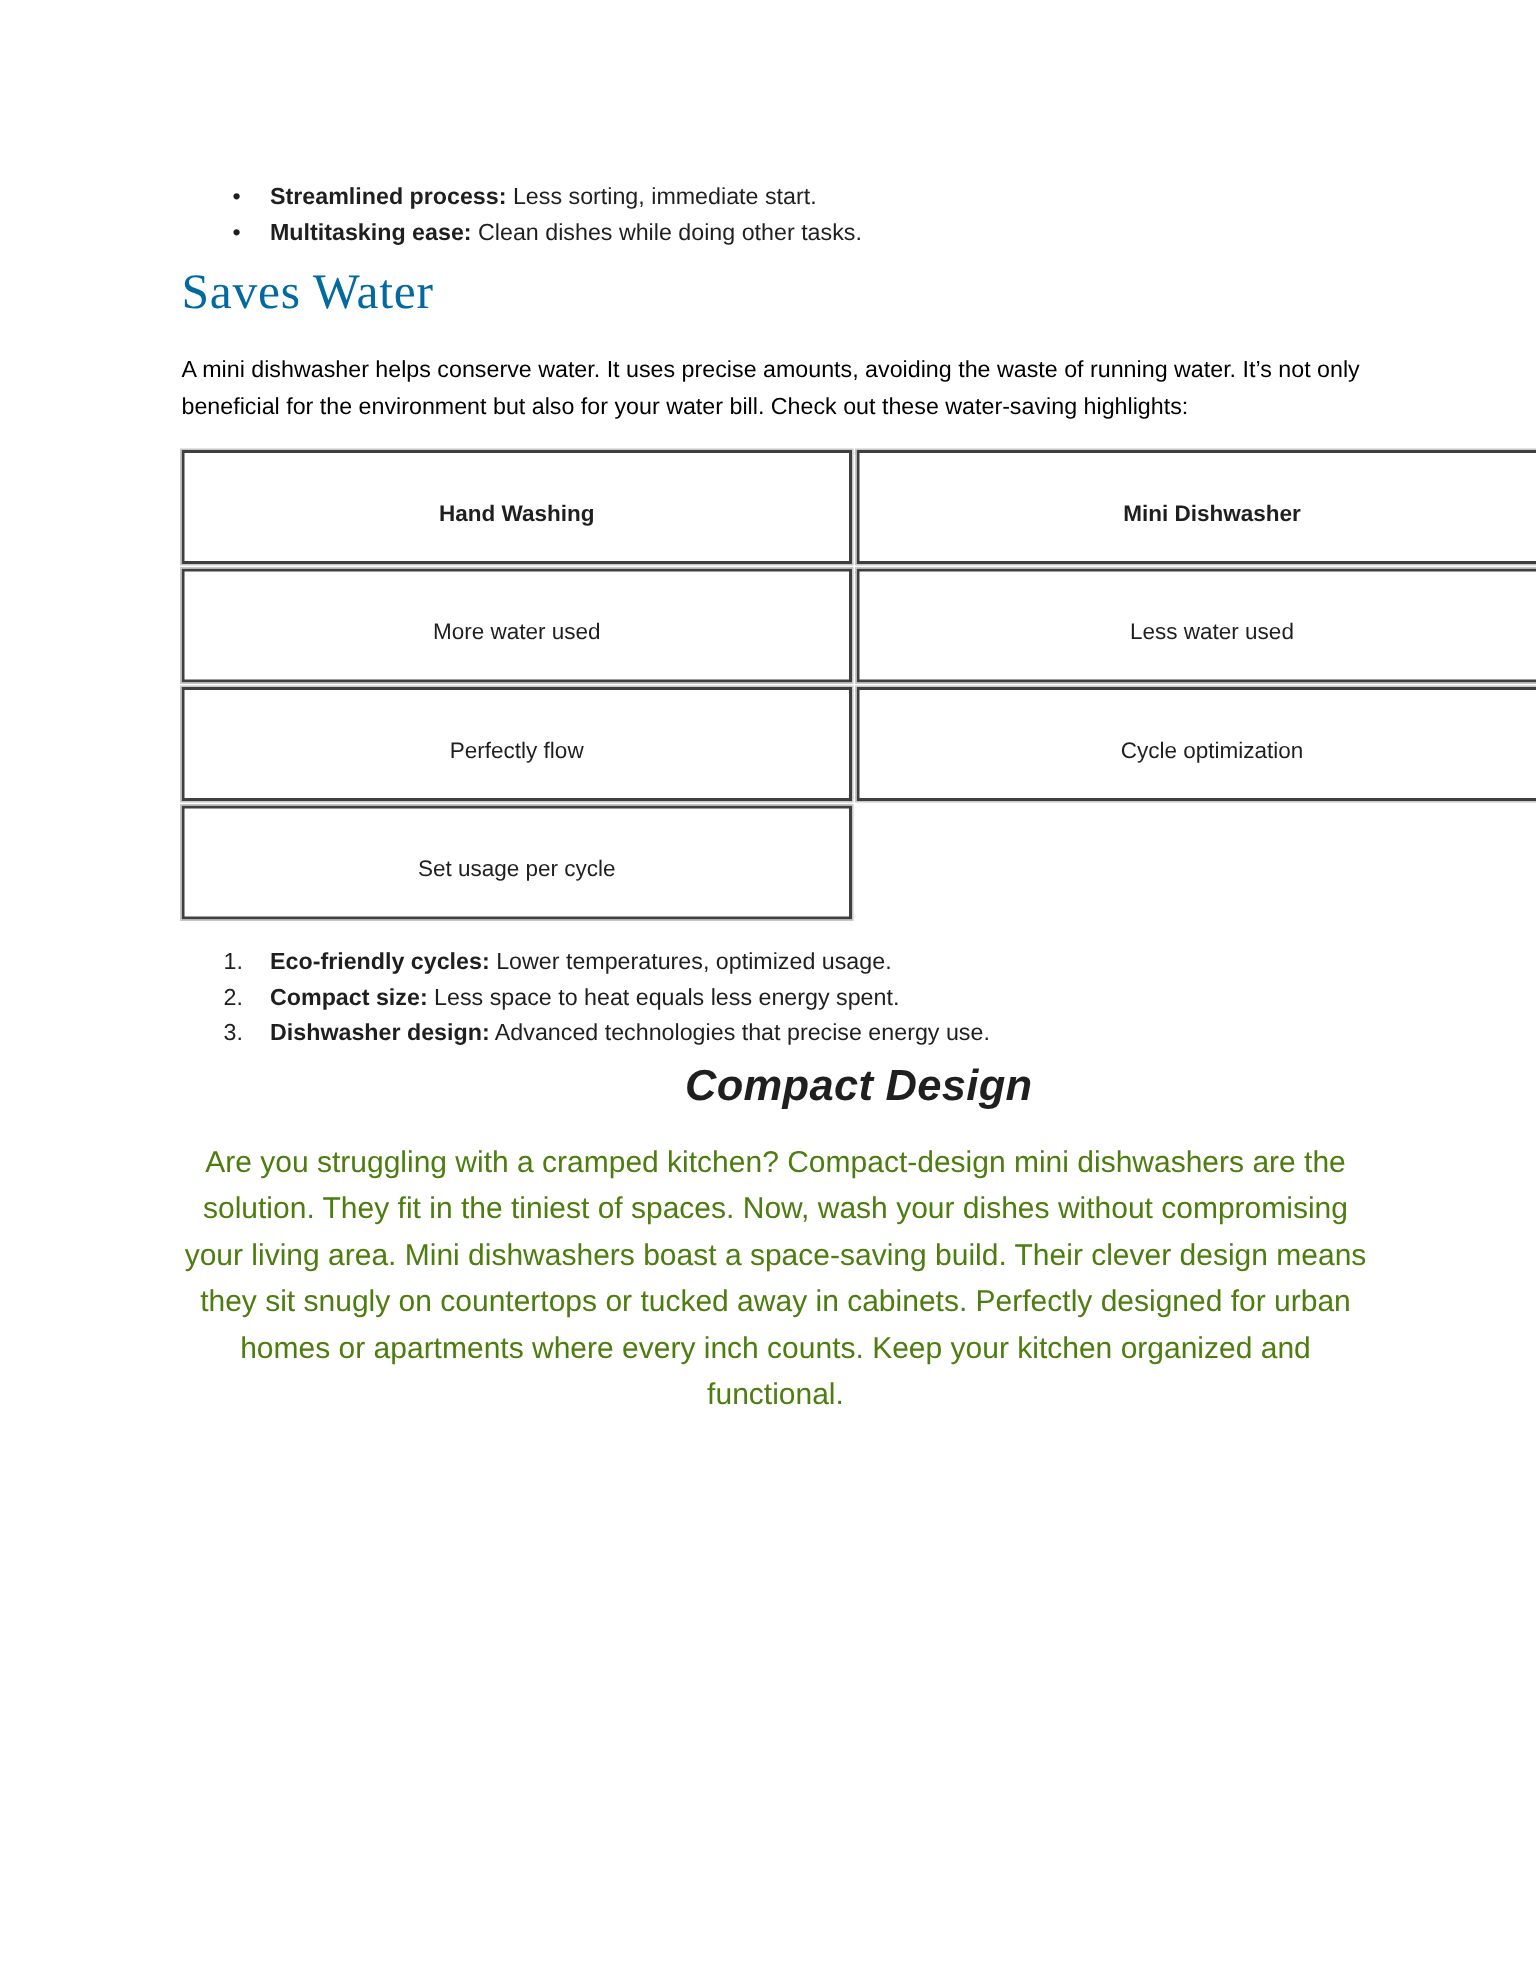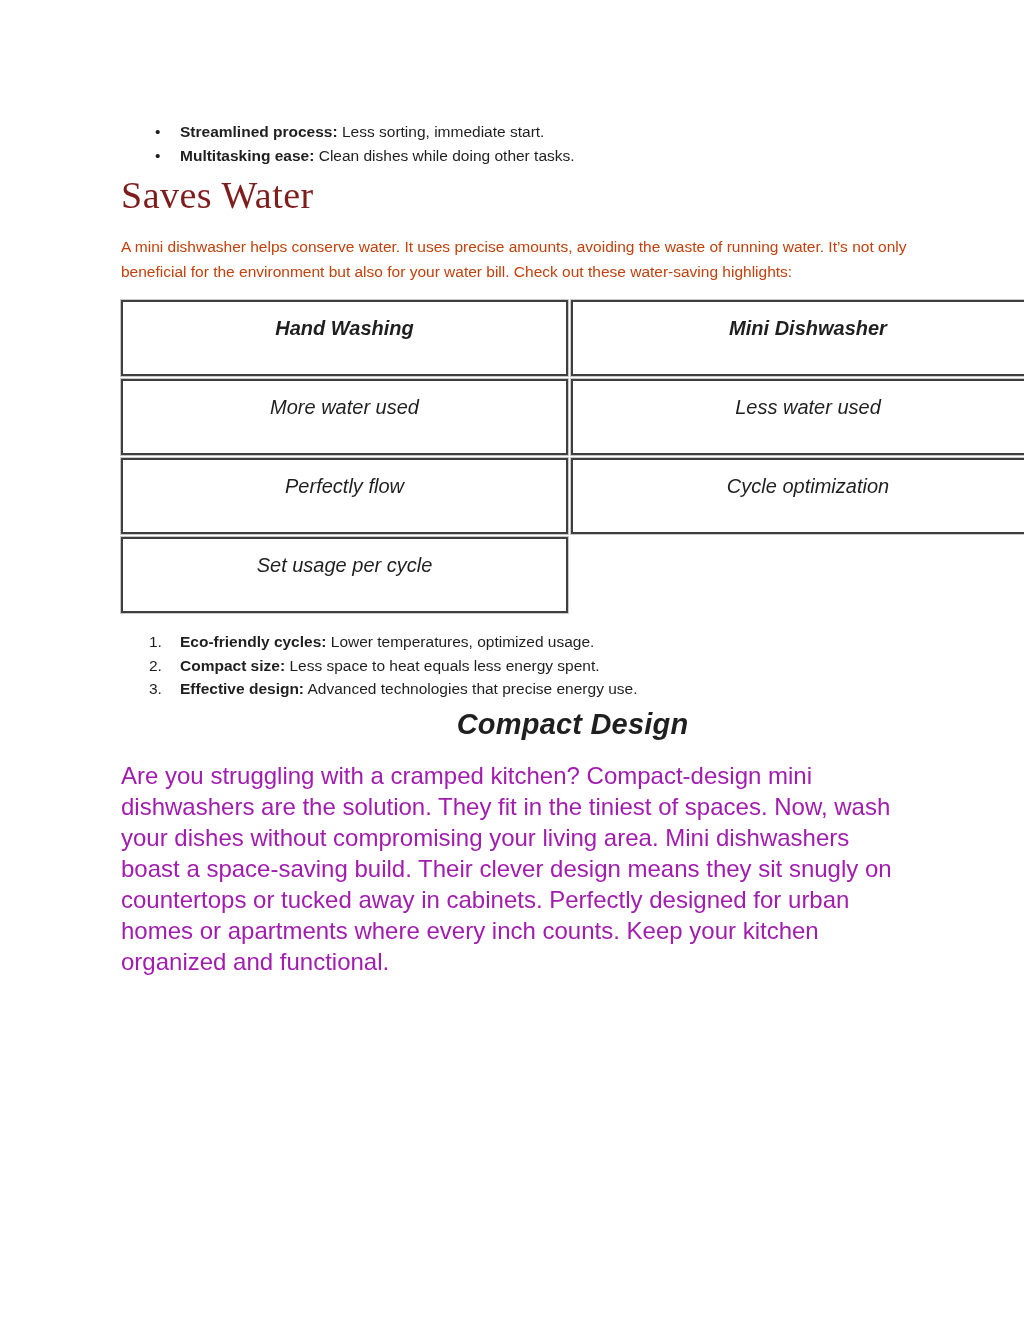--- a/index.html
+++ b/index.html
@@ -26,70 +26,71 @@
   ol.numbered li .marker {
     position:absolute; left:28px; top:0;
   }
   .lead { font-weight:bold; }
 
   
   h1.serif-heading {
     margin:6px 0 0 0;
     font-family:"Liberation Serif", serif;
     font-weight:400;
-    font-size:38px; line-height:44px;
-    color:#7f1d1d;
+    font-size:33px; line-height:44px;
+    color:#0369a1;
     letter-spacing:0.5px;
   }
 
   
   p.body {
     margin:17px 0 0 0;
     font-size:15.5px; line-height:25px;
     width:792px;
-    color:#c2410c;
+    color:#000000;
   }
 
   
   .cmp-table {
     margin-top:16px;
     display:grid;
     grid-template-columns:447px 474px;
     grid-auto-rows:76px;
     gap:3px;
     width:924px; 
   }
   .cmp-cell {
     box-sizing:border-box;
     background:#ffffff;
     border:2px solid #3f3f3f;
     outline:1px solid #c8c8c8;
     text-align:center;
-    padding-top:15px;
-    font-size:20px; line-height:22px;font-style:italic;
+    padding-top:30px;
+    font-size:15px; line-height:22px;
   }
   .cmp-cell.header { font-weight:bold; }
 
   
   h2.compact-heading {
     margin:3px 0 0 0;
     font-family:"Liberation Sans", sans-serif;
     font-style:italic;
     font-weight:700;
     font-size:29px; line-height:40px;
     color:#1f1f1f;
     letter-spacing:0.2px;
     text-align:center;
   }
 
   p.big {
     margin:16px 0 0 0;
-    font-size:24px; line-height:31px;
+    font-size:20px; line-height:31px;
     width:792px;
-    color:#a21caf;
+    color:#4d7c0f;
+    text-align:center;
   }
 </style>
 </head>
 <body>
 
 <div class="content">
 
   <ul class="bullets">
     <li>
       <span class="marker">•</span>
@@ -124,21 +125,21 @@
     <li>
       <span class="marker">1.</span>
       <span class="lead">Eco-friendly cycles:</span><span> Lower temperatures, optimized usage.</span>
     </li>
     <li>
       <span class="marker">2.</span>
       <span class="lead">Compact size:</span><span> Less space to heat equals less energy spent.</span>
     </li>
     <li>
       <span class="marker">3.</span>
-      <span class="lead">Effective design:</span><span> Advanced technologies that precise energy use.</span>
+      <span class="lead">Dishwasher design:</span><span> Advanced technologies that precise energy use.</span>
     </li>
   </ol>
 
   <h2 class="compact-heading">Compact Design</h2>
 
   <p class="big">Are you struggling with a cramped kitchen? Compact-design mini dishwashers are the solution. They fit in the tiniest of spaces. Now, wash your dishes without compromising your living area. Mini dishwashers boast a space-saving build. Their clever design means they sit snugly on countertops or tucked away in cabinets. Perfectly designed for urban homes or apartments where every inch counts. Keep your kitchen organized and functional.</p>
 
 </div>
 
 </body></html>

